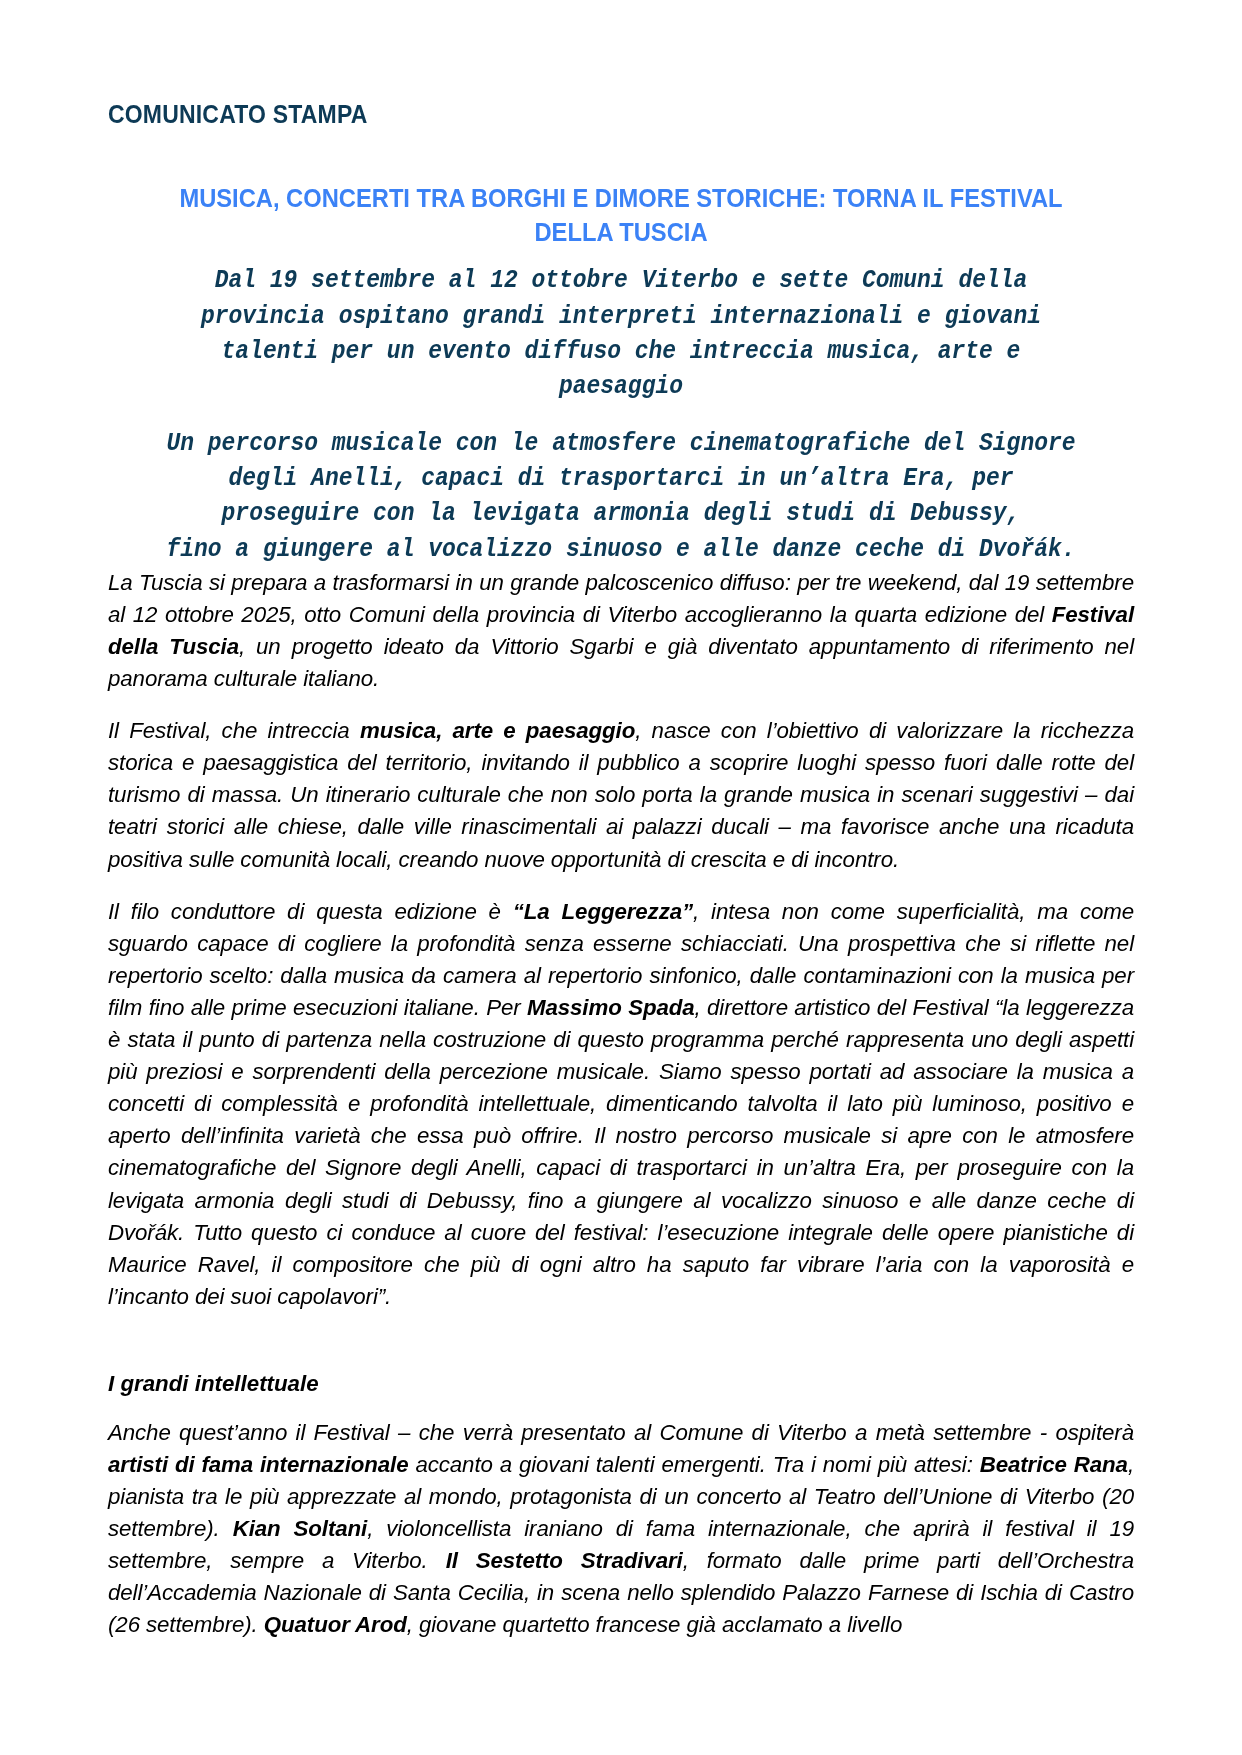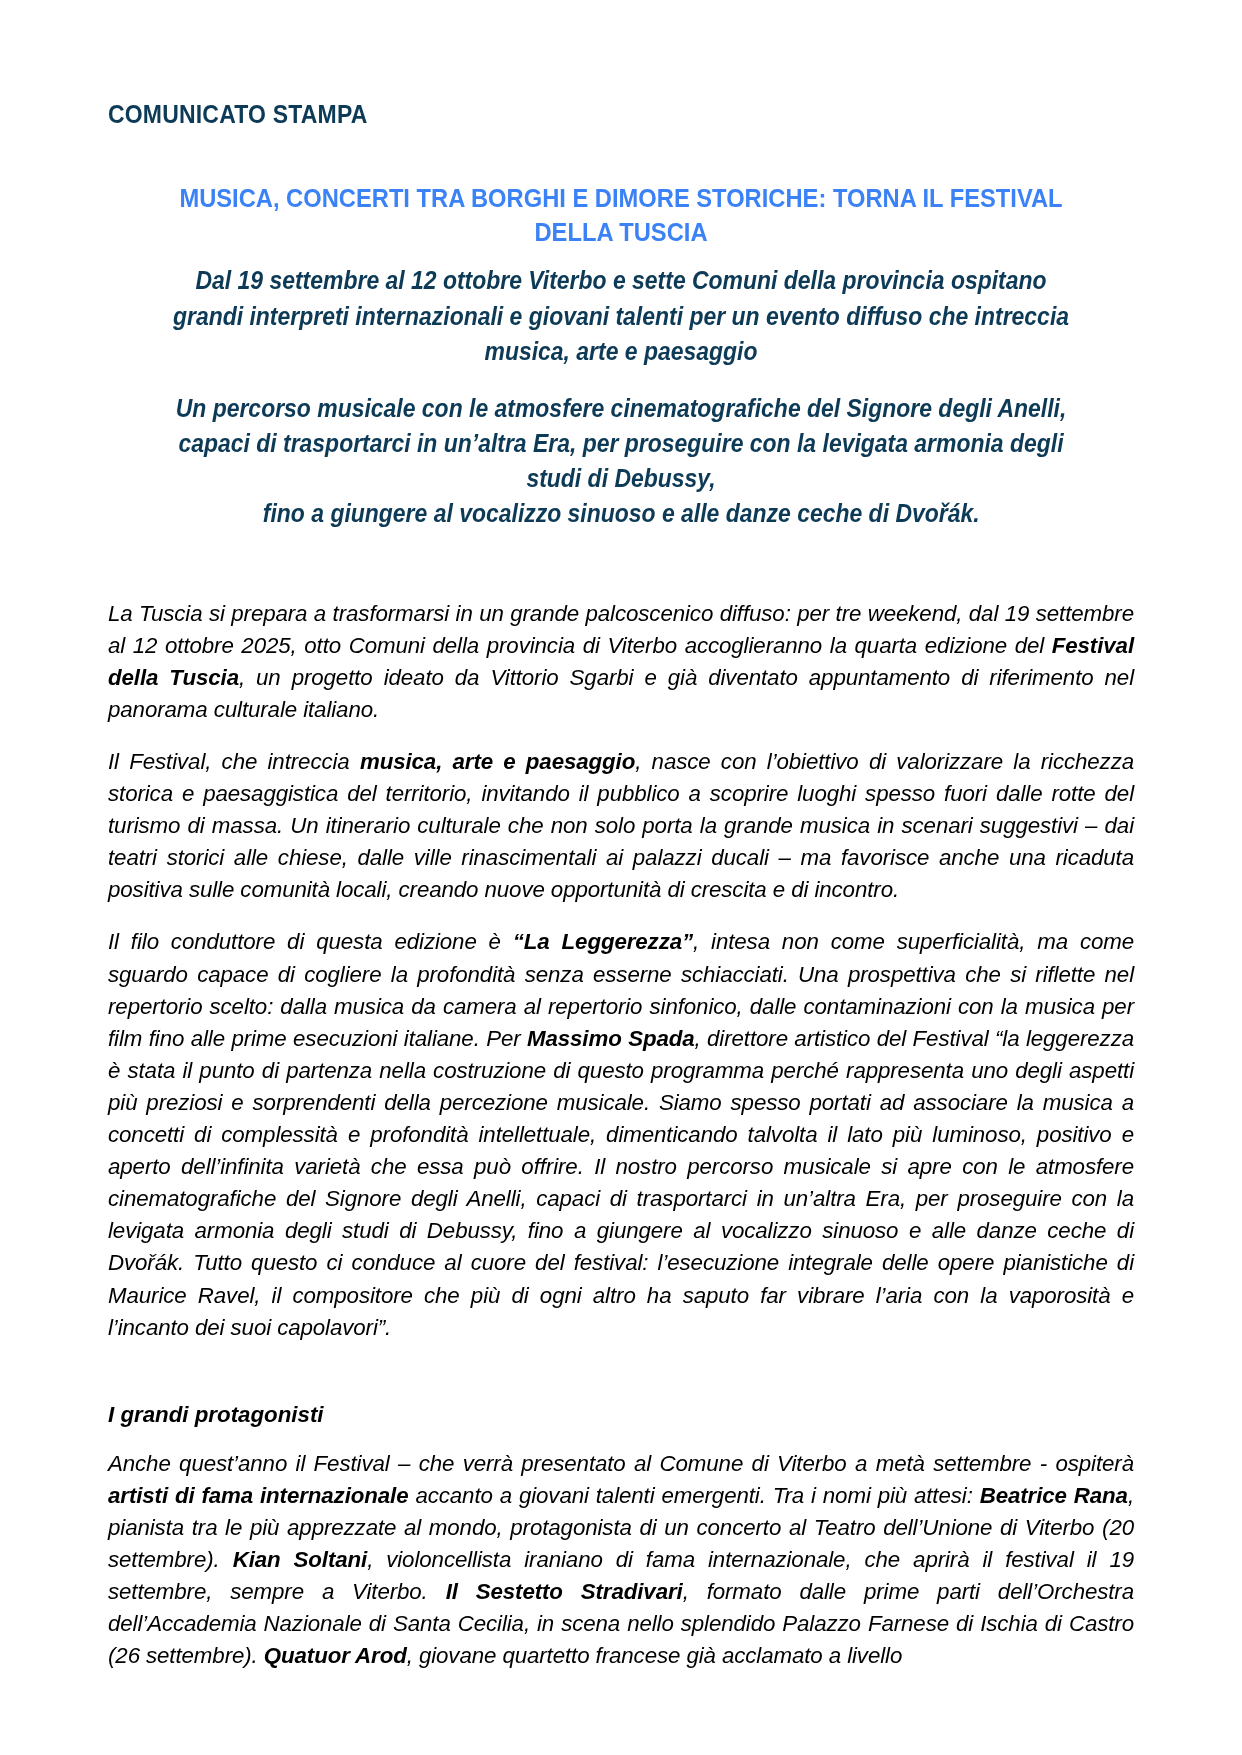--- a/index.html
+++ b/index.html
@@ -52,33 +52,33 @@
     transform-origin: center center;
   }
   .deck {
     color: #0d3a56;
     font-weight: bold;
     font-style: italic;
     font-size: 25.5px;
     line-height: 1.38;
     text-align: center;
     margin: 14px 0 0 0;
+    font-family: Liberation Mono, monospace;
   }
   .deck-inner {
     display: inline-block;
     transform: scaleX(0.9);
     transform-origin: center center;
   }
   .deck.second {
     margin-top: 22px;
   }
 
   
   .body-block {
-    margin-top: 66px;
   }
   p.para {
     font-style: italic;
     font-size: 22.3px;
     line-height: 1.44;
     text-align: justify;
     margin: 0 0 20px 0;
     color: #000000;
     letter-spacing: -0.1px;
   }
@@ -112,19 +112,19 @@
     <div class="deck second"><span class="deck-inner">Un percorso musicale con le atmosfere cinematografiche del Signore degli Anelli, capaci di trasportarci in un’altra Era, per proseguire con la levigata armonia degli studi di Debussy,</span><br><span class="deck-inner">fino a giungere al vocalizzo sinuoso e alle danze ceche di Dvořák.</span></div>
 
     <div class="body-block">
 
       <p class="para"><span>La Tuscia si prepara a trasformarsi in un grande palcoscenico diffuso: per tre weekend, dal 19 settembre al 12 ottobre 2025, otto Comuni della provincia di Viterbo accoglieranno la quarta edizione del </span><span class="b">Festival della Tuscia</span><span>, un progetto ideato da Vittorio Sgarbi e già diventato appuntamento di riferimento nel panorama culturale italiano.</span></p>
 
       <p class="para"><span>Il Festival, che intreccia </span><span class="b">musica, arte e paesaggio</span><span>, nasce con l’obiettivo di valorizzare la ricchezza storica e paesaggistica del territorio, invitando il pubblico a scoprire luoghi spesso fuori dalle rotte del turismo di massa. Un itinerario culturale che non solo porta la grande musica in scenari suggestivi – dai teatri storici alle chiese, dalle ville rinascimentali ai palazzi ducali – ma favorisce anche una ricaduta positiva sulle comunità locali, creando nuove opportunità di crescita e di incontro.</span></p>
 
       <p class="para"><span>Il filo conduttore di questa edizione è </span><span class="b">“La Leggerezza”</span><span>, intesa non come superficialità, ma come sguardo capace di cogliere la profondità senza esserne schiacciati. Una prospettiva che si riflette nel repertorio scelto: dalla musica da camera al repertorio sinfonico, dalle contaminazioni con la musica per film fino alle prime esecuzioni italiane. Per </span><span class="b">Massimo Spada</span><span>, direttore artistico del Festival “la leggerezza è stata il punto di partenza nella costruzione di questo programma perché rappresenta uno degli aspetti più preziosi e sorprendenti della percezione musicale. Siamo spesso portati ad associare la musica a concetti di complessità e profondità intellettuale, dimenticando talvolta il lato più luminoso, positivo e aperto dell’infinita varietà che essa può offrire. Il nostro percorso musicale si apre con le atmosfere cinematografiche del Signore degli Anelli, capaci di trasportarci in un’altra Era, per proseguire con la levigata armonia degli studi di Debussy, fino a giungere al vocalizzo sinuoso e alle danze ceche di Dvořák. Tutto questo ci conduce al cuore del festival: l’esecuzione integrale delle opere pianistiche di Maurice Ravel, il compositore che più di ogni altro ha saputo far vibrare l’aria con la vaporosità e l’incanto dei suoi capolavori”.</span></p>
 
-      <h2 class="section-title">I grandi protagonisti</h2>
+      <h2 class="section-title">I grandi intellettuale</h2>
 
       <p class="para"><span>Anche quest’anno il Festival – che verrà presentato al Comune di Viterbo a metà settembre - ospiterà </span><span class="b">artisti di fama internazionale</span><span> accanto a giovani talenti emergenti. Tra i nomi più attesi: </span><span class="b">Beatrice Rana</span><span>, pianista tra le più apprezzate al mondo, protagonista di un concerto al Teatro dell’Unione di Viterbo (20 settembre). </span><span class="b">Kian Soltani</span><span>, violoncellista iraniano di fama internazionale, che aprirà il festival il 19 settembre, sempre a Viterbo. </span><span class="b">Il Sestetto Stradivari</span><span>, formato dalle prime parti dell’Orchestra dell’Accademia Nazionale di Santa Cecilia, in scena nello splendido Palazzo Farnese di Ischia di Castro (26 settembre). </span><span class="b">Quatuor Arod</span><span>, giovane quartetto francese già acclamato a livello</span></p>
 
     </div>
   </div>
 </div>
 
 </body></html>

